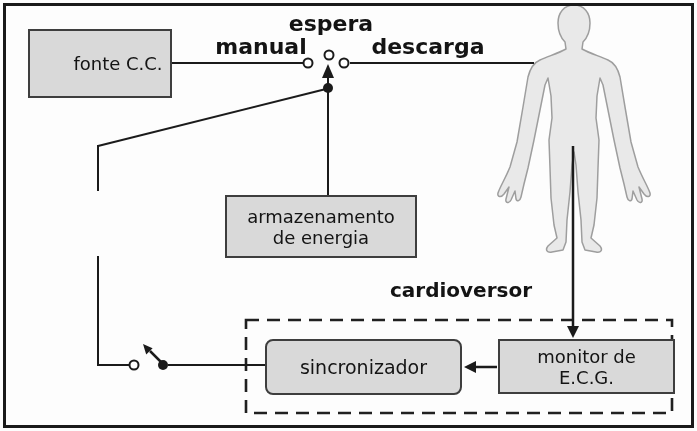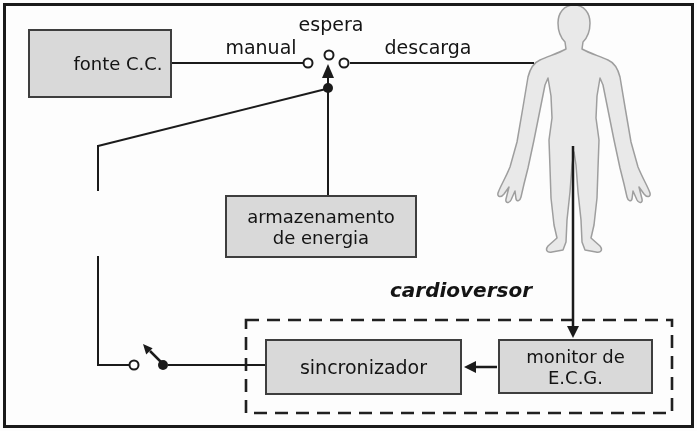--- a/index.html
+++ b/index.html
@@ -12,30 +12,30 @@
   .wires{position:absolute;left:0;top:0;width:697px;height:431px;}
   .box{
     position:absolute;background:#d9d9d9;border:2px solid #3e3e3e;
     display:flex;flex-direction:column;align-items:center;justify-content:center;
     text-align:center;font-size:18px;line-height:21px;box-sizing:border-box;
     white-space:nowrap;
   }
   .box-fonte{left:28px;top:29px;width:144px;height:69px;padding-left:36px;}
   .box-controle{left:23px;top:190px;width:147px;height:67px;}
   .box-armazenamento{left:225px;top:195px;width:192px;height:63px;}
-  .box-sincronizador{left:265px;top:339px;width:197px;height:56px;font-size:19px;}
-  .box-monitor{left:498px;top:339px;width:155px;height:55px;}
+  .box-sincronizador{left:265px;top:339px;width:197px;height:56px;font-size:19px;border-radius:8px;}
+  .box-monitor{left:498px;top:339px;width:177px;height:55px;}
   .lbl{
-    position:absolute;transform:translateX(-50%);font-size:19px;line-height:20px;
-    white-space:nowrap;background:transparent;
+    position:absolute;transform:translateX(-50%);font-size:22px;line-height:20px;
+    white-space:nowrap;background:transparent;font-weight:bold;
   }
   .lbl-espera{left:331px;top:14px;}
   .lbl-carga{left:261px;top:37px;}
   .lbl-descarga{left:428px;top:37px;}
-  .lbl-cardioversor{left:461px;top:280px;font-size:20px;font-weight:bold;font-style:italic;}
+  .lbl-cardioversor{left:461px;top:280px;font-size:20px;font-weight:bold;}
 </style>
 </head>
 <body>
 
 <div class="stage">
 
   <svg class="wires" viewBox="0 0 697 431">
 
     <g>
       <path fill="#e9e9e9" stroke="#9e9e9e" stroke-width="1.5" stroke-linejoin="round" d="M574,5 C564,5 558,13 558,23 C558,31 561,38 565,42 L566,49

